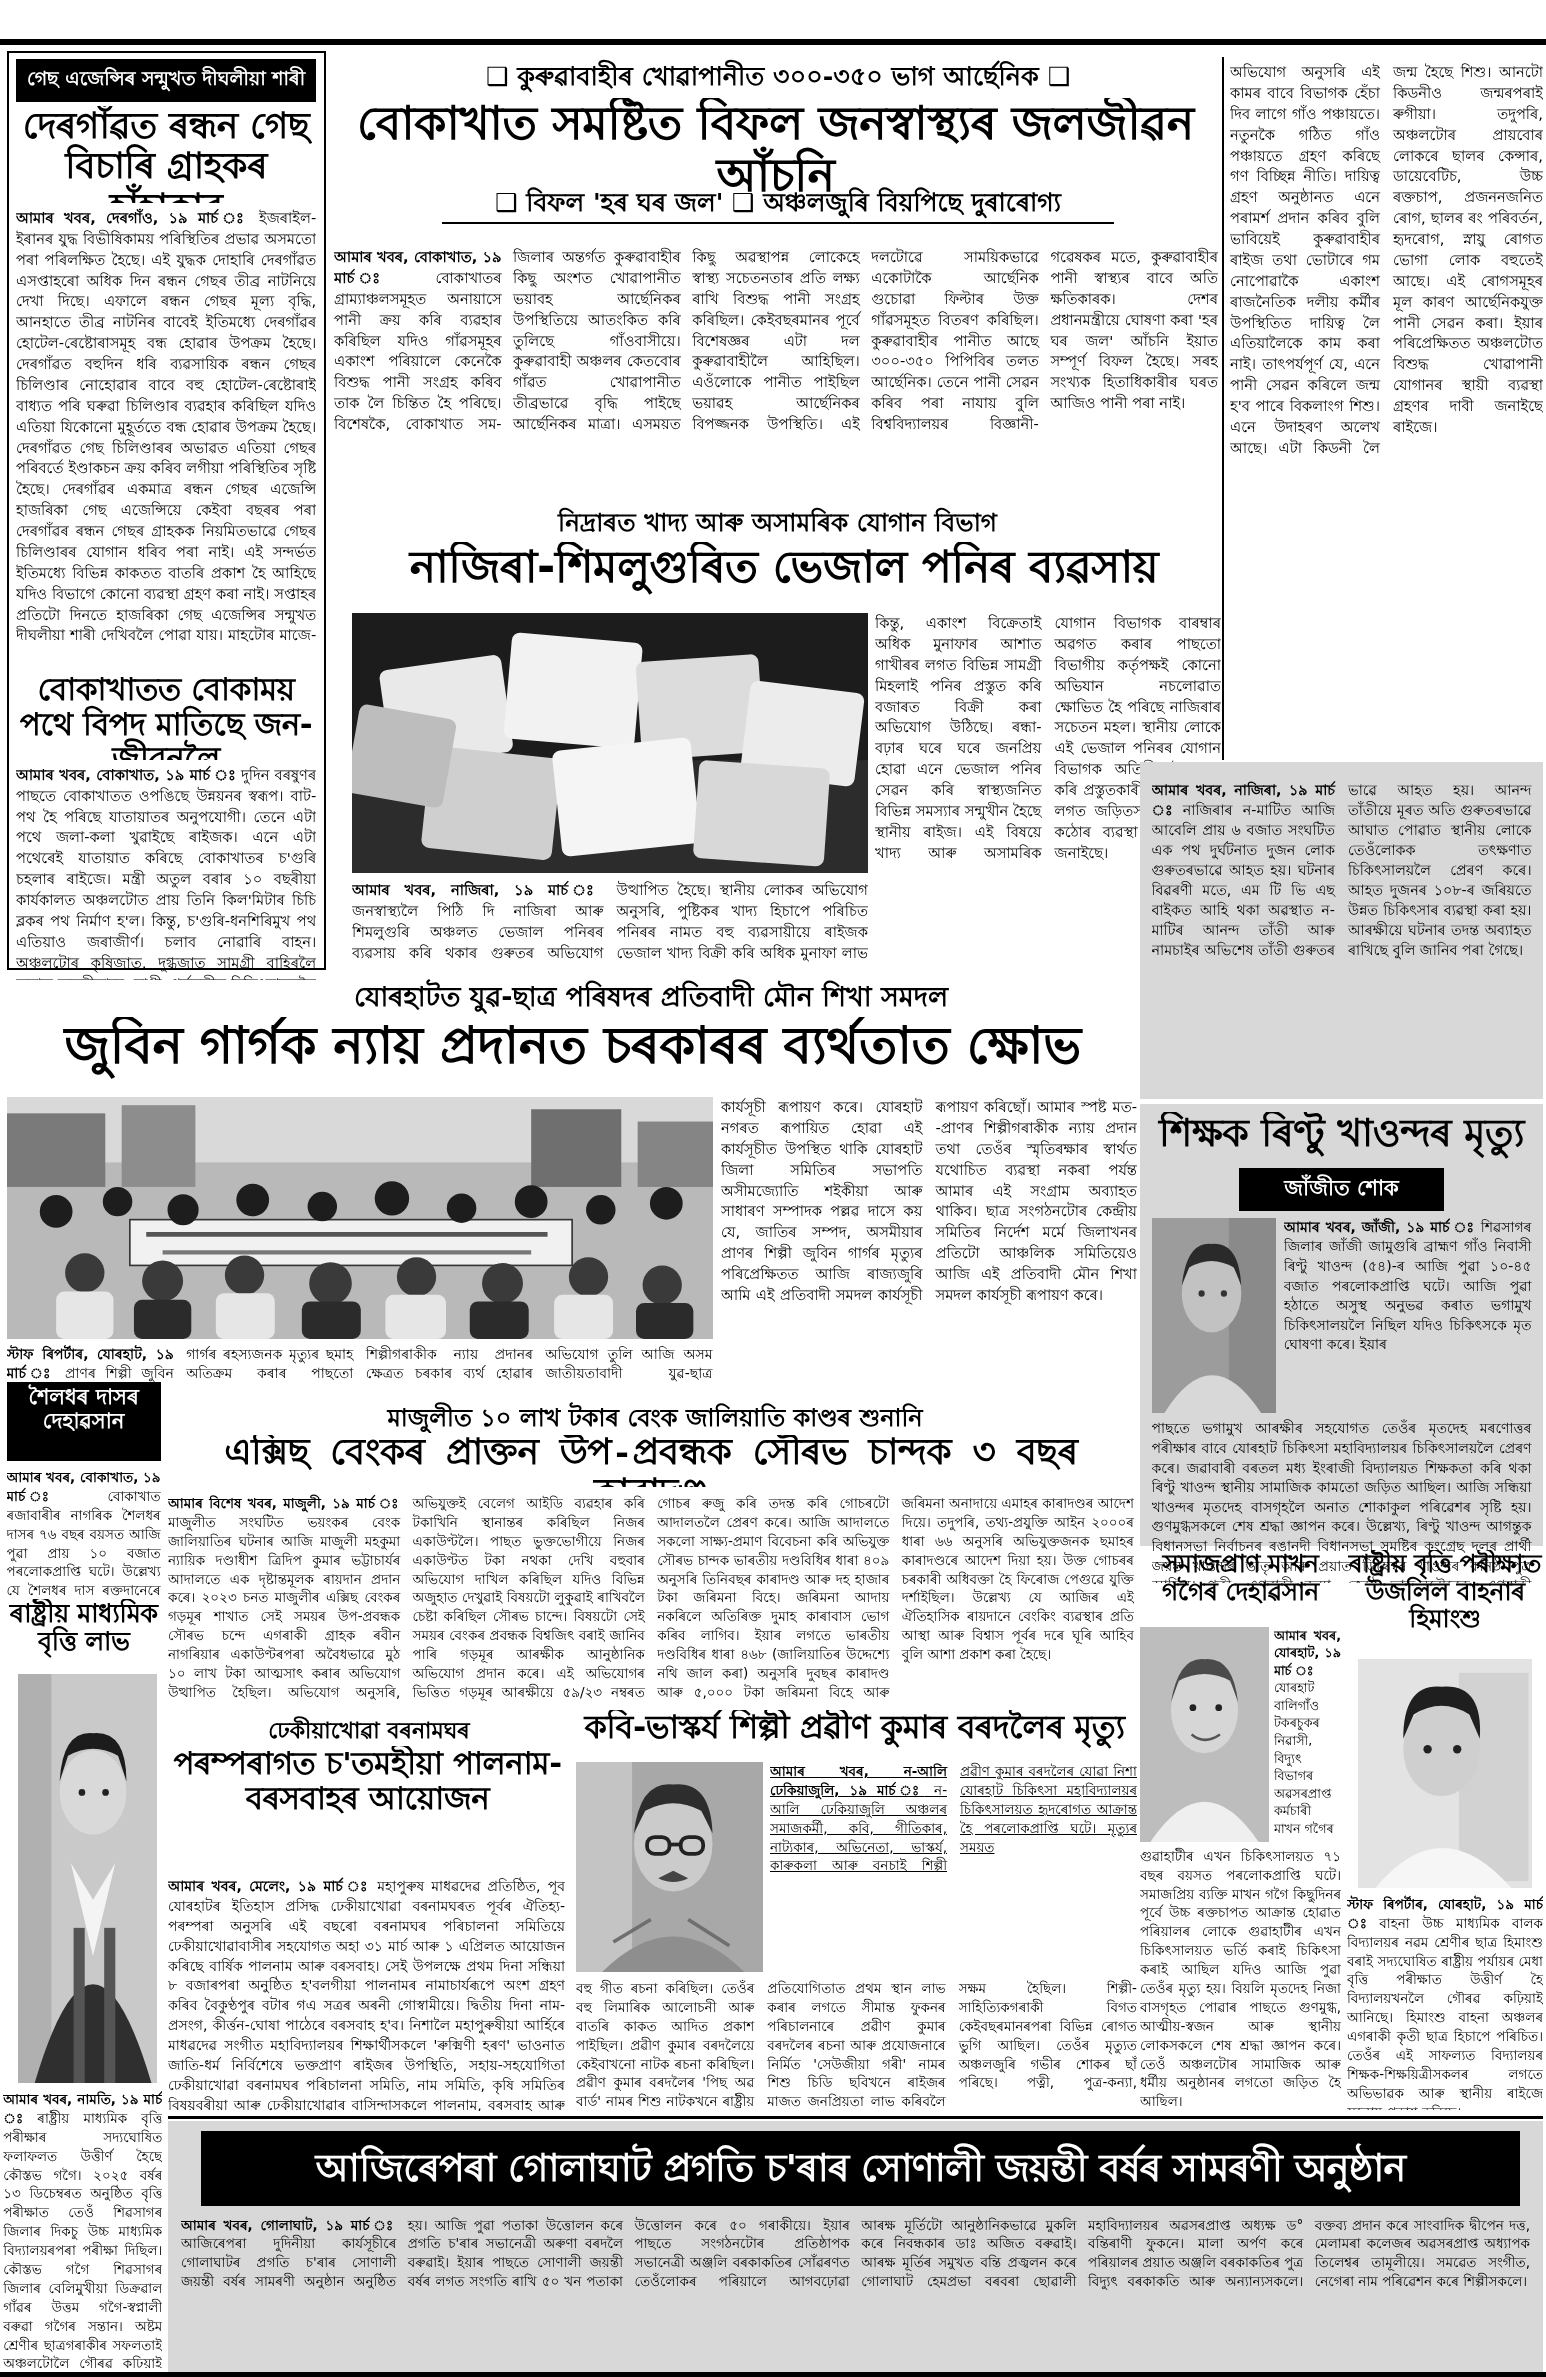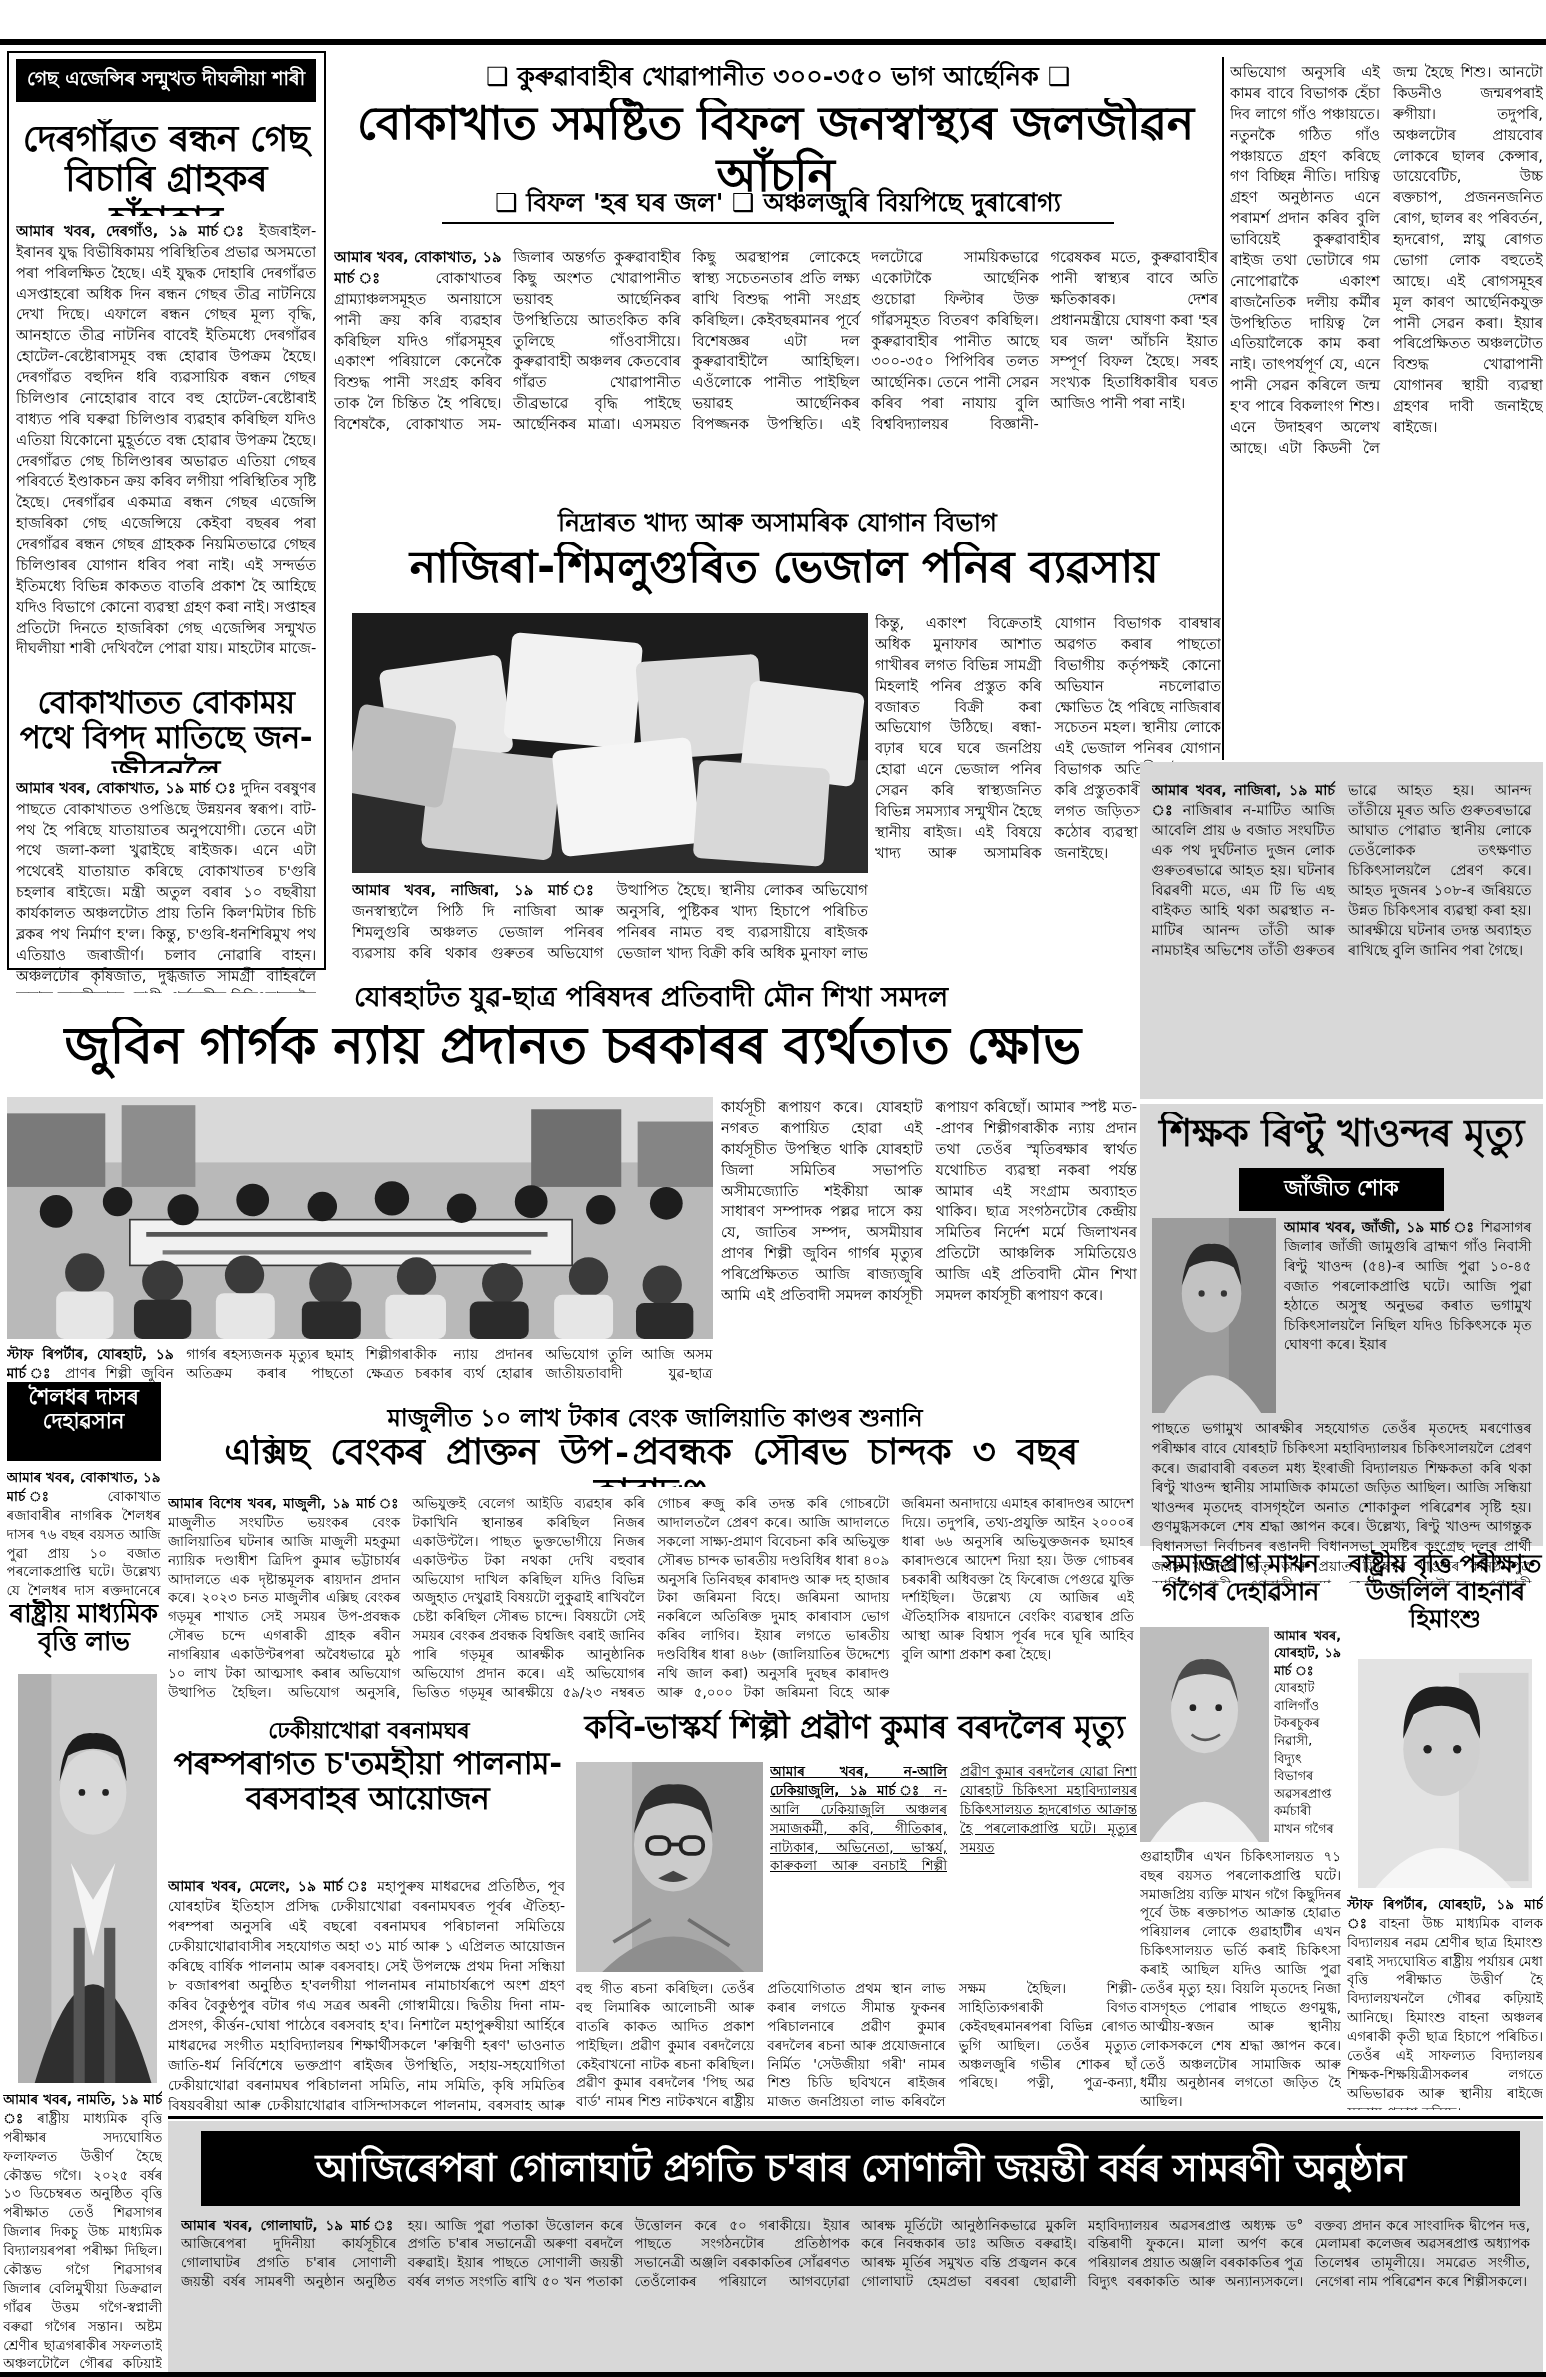--- a/index.html
+++ b/index.html
@@ -28,21 +28,21 @@
   .byline{font-weight:bold;}
 </style>
 </head>
 <body>
 
 <div class="page">
 
   <div class="abs rule" style="left:0;top:39px;width:1546px;height:5.7px;"></div>
 
   <div class="abs" style="left:6.6px;top:51px;width:319px;height:919px;border:2.5px solid #000;padding:5.7px 7.4px;">
-    <div class="blackbox ctr b" style="font-size:19px;padding:5.7px 1.6px;margin-bottom:17px;">গেছ এজেন্সিৰ সন্মুখত দীঘলীয়া শাৰী</div>
+    <div class="blackbox ctr b" style="font-size:19px;padding:5.7px 1.6px;margin-bottom:4px;">গেছ এজেন্সিৰ সন্মুখত দীঘলীয়া শাৰী</div>
     <h2 class="headline ctr clip" style="font-size:36px;height:97px;">দেৰগাঁৱত ৰন্ধন গেছ বিচাৰি গ্ৰাহকৰ হাঁহাকাৰ</h2>
     <p class="jus body-txt clip" style="height:438px;margin-top:4.9px;"><b class="byline">আমাৰ খবৰ, দেৰগাঁও, ১৯ মাৰ্চ ঃ</b> <span>ইজৰাইল-ইৰানৰ যুদ্ধ বিভীষিকাময় পৰিস্থিতিৰ প্ৰভাৱ অসমতো পৰা পৰিলক্ষিত হৈছে। এই যুদ্ধক দোহাৰি দেৰগাঁৱত এসপ্তাহৰো অধিক দিন ৰন্ধন গেছৰ তীব্ৰ নাটনিয়ে দেখা দিছে। এফালে ৰন্ধন গেছৰ মূল্য বৃদ্ধি, আনহাতে তীব্ৰ নাটনিৰ বাবেই ইতিমধ্যে দেৰগাঁৱৰ হোটেল-ৰেষ্টোৰাসমূহ বন্ধ হোৱাৰ উপক্ৰম হৈছে। দেৰগাঁৱত বহুদিন ধৰি ব্যৱসায়িক ৰন্ধন গেছৰ চিলিণ্ডাৰ নোহোৱাৰ বাবে বহু হোটেল-ৰেষ্টোৰাই বাধ্যত পৰি ঘৰুৱা চিলিণ্ডাৰ ব্যৱহাৰ কৰিছিল যদিও এতিয়া যিকোনো মুহূৰ্ততে বন্ধ হোৱাৰ উপক্ৰম হৈছে। দেৰগাঁৱত গেছ চিলিণ্ডাৰৰ অভাৱত এতিয়া গেছৰ পৰিবৰ্তে ইণ্ডাকচন ক্ৰয় কৰিব লগীয়া পৰিস্থিতিৰ সৃষ্টি হৈছে। দেৰগাঁৱৰ একমাত্ৰ ৰন্ধন গেছৰ এজেন্সি হাজৰিকা গেছ এজেন্সিয়ে কেইবা বছৰৰ পৰা দেৰগাঁৱৰ ৰন্ধন গেছৰ গ্ৰাহকক নিয়মিতভাৱে গেছৰ চিলিণ্ডাৰৰ যোগান ধৰিব পৰা নাই। এই সন্দৰ্ভত ইতিমধ্যে বিভিন্ন কাকতত বাতৰি প্ৰকাশ হৈ আহিছে যদিও বিভাগে কোনো ব্যৱস্থা গ্ৰহণ কৰা নাই। সপ্তাহৰ প্ৰতিটো দিনতে হাজৰিকা গেছ এজেন্সিৰ সন্মুখত দীঘলীয়া শাৰী দেখিবলৈ পোৱা যায়। মাহটোৰ মাজে-সময়ে 'আজি গেছ নাই' ব'ৰ্ডখন আঁৰি থোৱা দেখা যায়। দেৰগাঁৱৰ ৰাইজে দেৰগাঁও নগৰত আৰু এটা গেছ এজেন্সিৰ অভাৱ অনুভৱ কৰি থকাৰ সময়তে পুনৰ চিলিণ্ডাৰৰ নাটনিয়ে সেই কথা আকৌ এবাৰ মনত পেলাই দিছে। যদি এই অৱস্থা চলি থাকে তেন্তে অতি কমদিনৰ ভিতৰতে দেৰগাঁৱৰ বজাৰত এক কু-প্ৰভাৱ যে পৰিব সেয়া নিশ্চিত হৈ পৰিছে। আনহাতে, ৰন্ধন গেছৰ সন্দৰ্ভত ভুৱা বাতৰি প্ৰচাৰ নকৰিবলৈ চৰকাৰে বাৰে বাৰে সকীয়নি প্ৰদান কৰি আহিছে যদিও অসমৰ বিভিন্ন প্ৰান্তৰ লগতে দেৰগাঁৱতো হোৱা গেছৰ নাটনিয়ে চিন্তিত কৰি তুলিছে। ৰাইজৰ প্ৰশ্ন--এয়া প্ৰকৃততে কৃত্ৰিম নাটনি নে সঁচাকৈয়ে যুদ্ধৰ বাবে হোৱা গেছৰ নাটনি? এই সন্দৰ্ভত প্ৰশাসনৰপৰা সদুত্তৰ বিচাৰিছে ৰাইজে। ইপিনে, মিছামৰাত থকা ভাৰত গেছৰ এজেন্সিটোত প্ৰায়েই গেছৰ নাটনি হৈ থাকে। চৰকাৰী উজলা আঁচনিৰ হিতাধিকাৰীসকলে মিছামৰা অঞ্চলত গেছৰ বাবে সততে দুৰ্ভোগ ভুগি আহিছে।</span></p>
     <h2 class="headline ctr clip" style="font-size:31px;height:88px;margin-top:26px;">বোকাখাতত বোকাময় পথে বিপদ মাতিছে জন-জীৱনলৈ</h2>
     <p class="jus body-txt clip" style="height:215px;margin-top:4.9px;"><b class="byline">আমাৰ খবৰ, বোকাখাত, ১৯ মাৰ্চ ঃ</b> <span>দুদিন বৰষুণৰ পাছতে বোকাখাতত ওপঙিছে উন্নয়নৰ স্বৰূপ। বাট-পথ হৈ পৰিছে যাতায়াতৰ অনুপযোগী। তেনে এটা পথে জলা-কলা খুৱাইছে ৰাইজক। এনে এটা পথেৰেই যাতায়াত কৰিছে বোকাখাতৰ চ'গুৰি চহলাৰ ৰাইজে। মন্ত্ৰী অতুল বৰাৰ ১০ বছৰীয়া কাৰ্যকালত অঞ্চলটোত প্ৰায় তিনি কিল'মিটাৰ চিচি ব্লকৰ পথ নিৰ্মাণ হ'ল। কিন্তু, চ'গুৰি-ধনশিৰিমুখ পথ এতিয়াও জৰাজীৰ্ণ। চলাব নোৱাৰি বাহন। অঞ্চলটোৰ কৃষিজাত, দুগ্ধজাত সামগ্ৰী বাহিৰলৈ অনাত জৰুৰীভাৱে ৰোগী, গৰ্ভৱতীক চিকিৎসালয়লৈ নিবৰ বাবে যথেষ্ট অসুবিধাৰ সৃষ্টি হৈছে।</span></p>
   </div>
 
   <div class="abs b ctr clip" style="left:344px;top:57px;width:868px;height:39px;font-size:25.4px;">❑ কুৰুৱাবাহীৰ খোৱাপানীত ৩০০-৩৫০ ভাগ আৰ্ছেনিক ❑</div>
   <h1 class="abs headline ctr clip" style="left:334px;top:98px;width:883px;height:95px;font-size:46px;">বোকাখাত সমষ্টিত বিফল জনস্বাস্থ্যৰ জলজীৱন আঁচনি</h1>
   <div class="abs b ctr clip" style="left:442px;top:183px;width:672px;height:41px;font-size:25px;border-bottom:2.5px solid #000;">❑ বিফল 'হৰ ঘৰ জল' ❑ অঞ্চলজুৰি বিয়পিছে দুৰাৰোগ্য</div>
   <div class="abs jus body-txt cols5 clip" style="left:334px;top:247px;width:884px;height:252px;">

